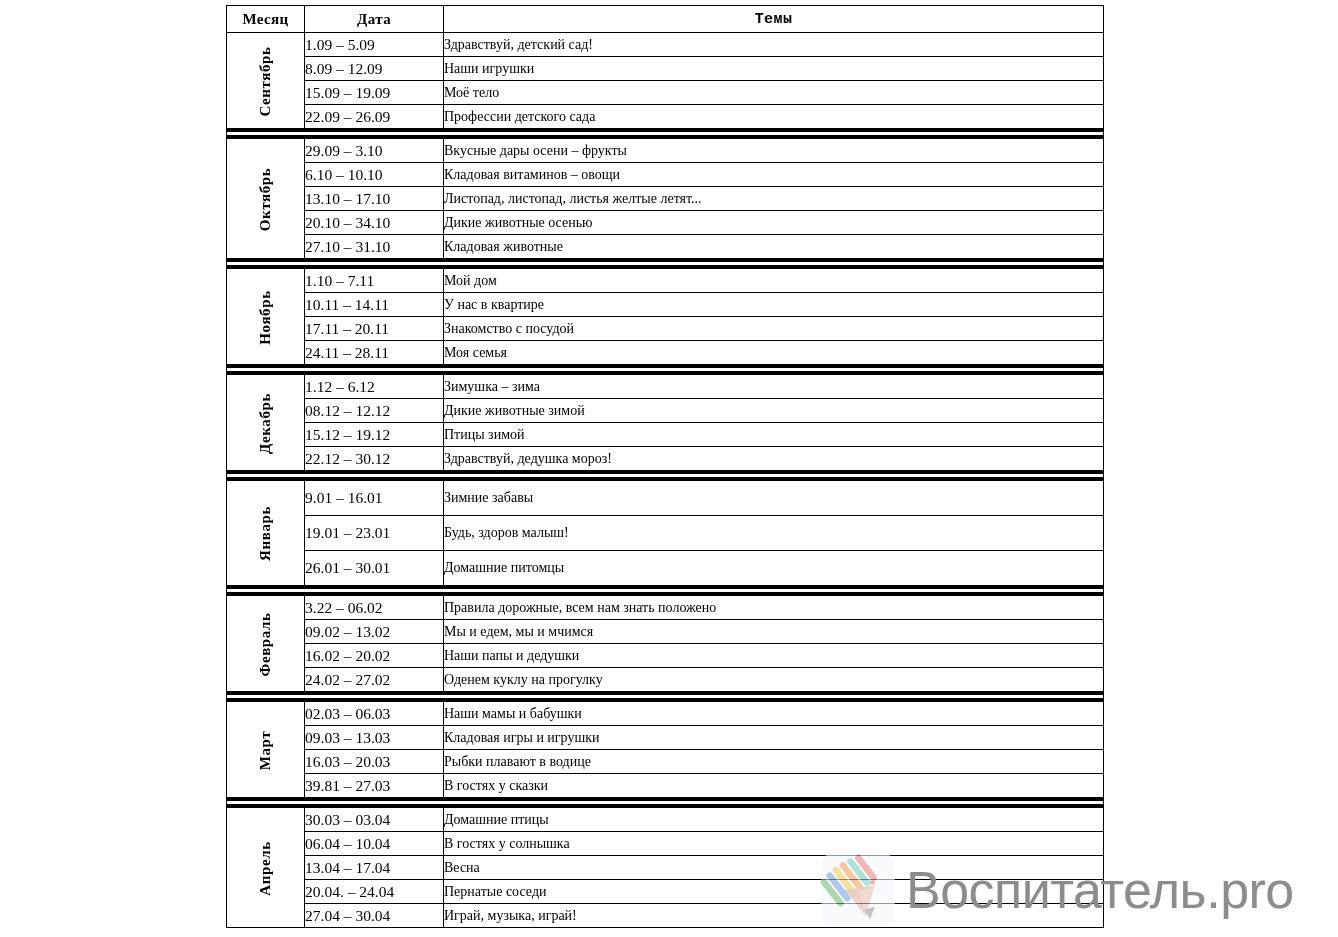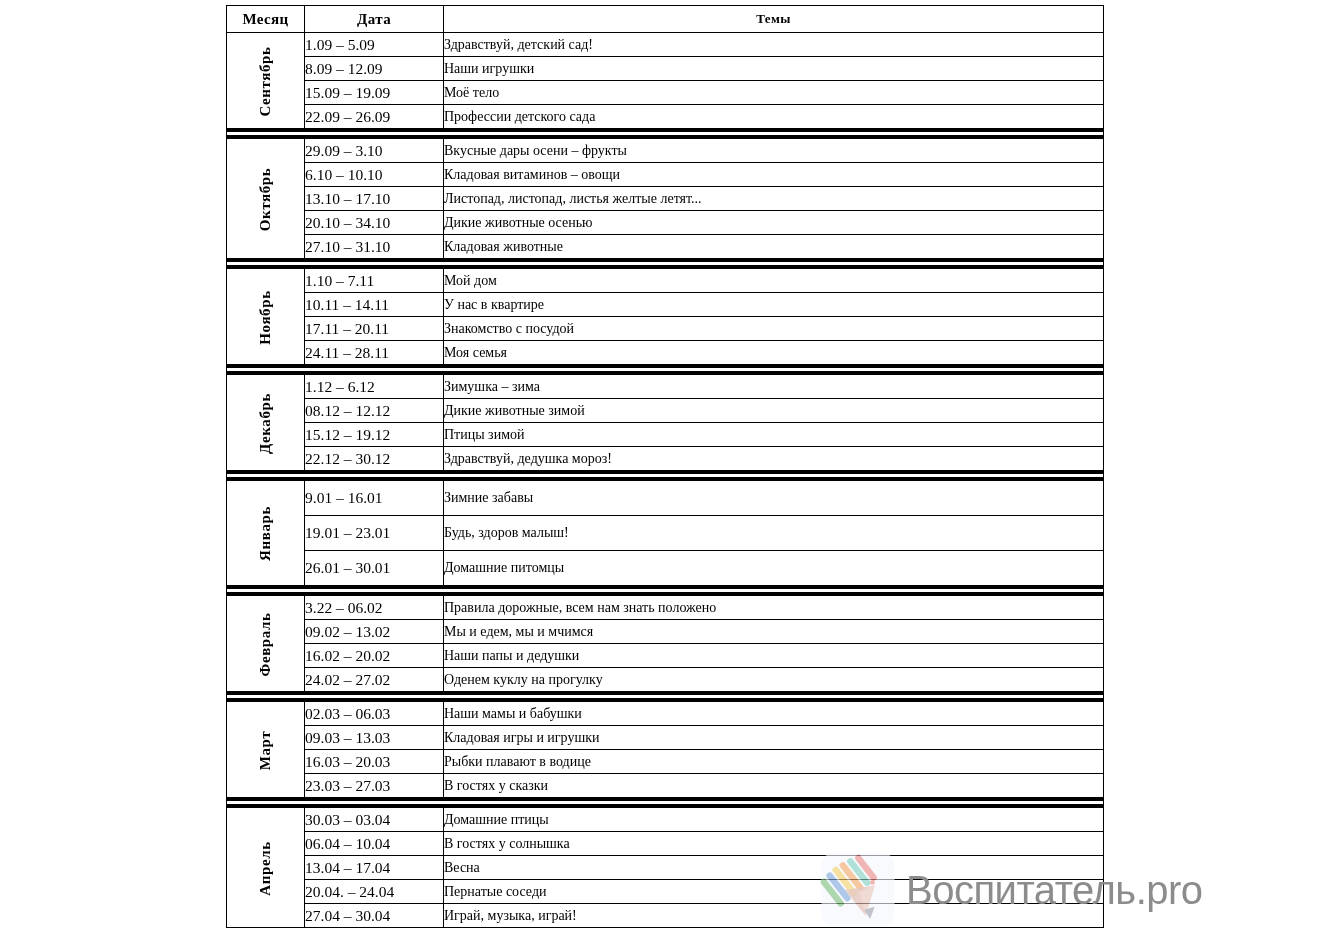--- a/index.html
+++ b/index.html
@@ -47,21 +47,21 @@
 
   
   tr.head th {
     height: 26px;
     text-align: center;
     font-weight: bold;
     font-size: 15px;
     letter-spacing: 0.4px;
     white-space: nowrap;
   }
-  tr.head th.th-theme { font-size: 13px; }
+  tr.head th.th-theme { font-size: 15px; font-family: Liberation Mono, monospace; }
 
   
   td.month-cell {
     text-align: center;
     position: relative;
   }
   .month-rot {
     display: inline-block;
     transform: rotate(-90deg);
     white-space: nowrap;
@@ -113,21 +113,21 @@
     pointer-events: none;
   }
   #wm-icon {
     width: 76px;
     height: 76px;
     flex: none;
     opacity: 0.62;
   }
   #wm-text {
     font-family: "Liberation Sans", "DejaVu Sans", sans-serif;
-    font-size: 40px;
+    font-size: 52px;
     color: #8c8c8c;
     line-height: 1;
     letter-spacing: -0.5px;
     white-space: nowrap;
   }
 </style>
 </head>
 <body>
 
 <div id="sheet">
@@ -285,21 +285,21 @@
         </tr>
         <tr class="data-row">
           <td class="date-cell">09.03 – 13.03</td>
           <td class="theme-cell">Кладовая игры и игрушки</td>
         </tr>
         <tr class="data-row">
           <td class="date-cell">16.03 – 20.03</td>
           <td class="theme-cell">Рыбки плавают в водице</td>
         </tr>
         <tr class="data-row">
-          <td class="date-cell">23.03 – 27.03</td>
+          <td class="date-cell">39.81 – 27.03</td>
           <td class="theme-cell">В гостях у сказки</td>
         </tr>
         <tr class="sep">
           <td colspan="3">
             <div class="sep-band"></div>
           </td>
         </tr>
         <tr class="data-row">
           <td class="month-cell" rowspan="5"><span class="month-rot">Апрель</span></td>
           <td class="date-cell">30.03 – 03.04</td>

